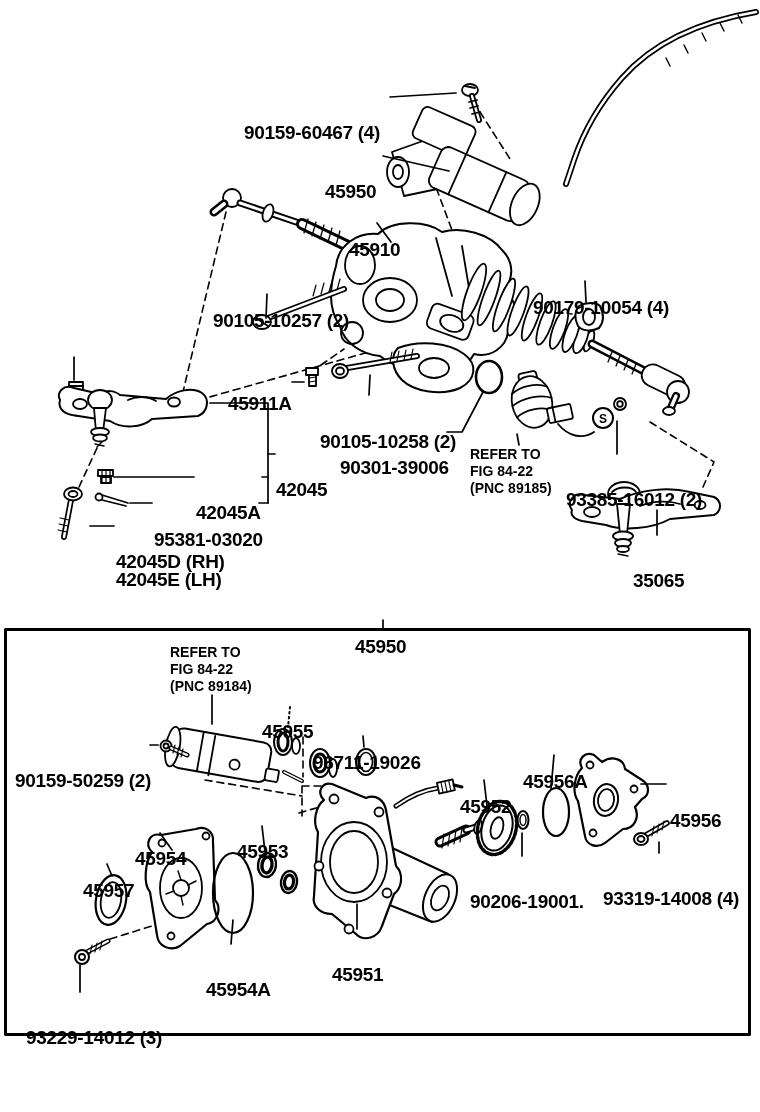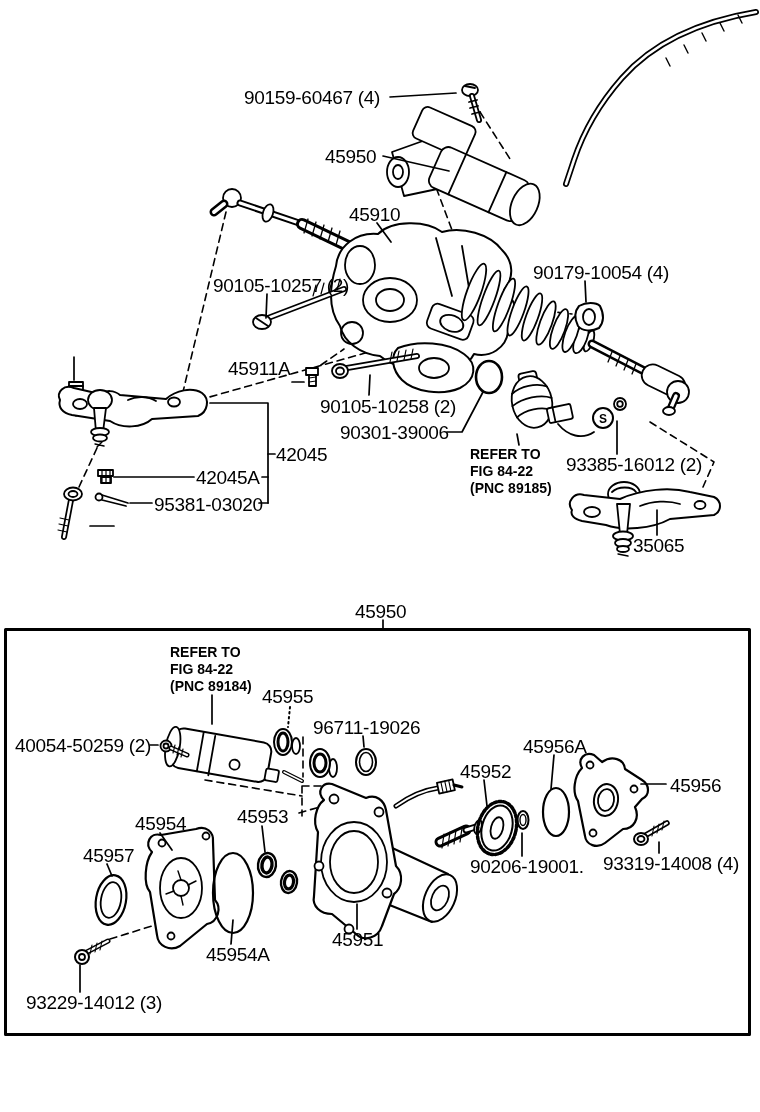--- a/index.html
+++ b/index.html
@@ -1,20 +1,20 @@
 <!DOCTYPE html>
 <html><head>
 <meta charset="utf-8">
 <style>
   html,body{margin:0;padding:0;background:#fff;}
   .stage{position:relative;width:760px;height:1112px;background:#fff;overflow:hidden;
          font-family:"Liberation Sans",sans-serif;color:#000;}
   .stage svg{position:absolute;left:0;top:0;}
-  .lbl{position:absolute;font-weight:normal;font-size:19px;line-height:18px;
-       letter-spacing:-0.3px;white-space:nowrap;}
+  .lbl{position:absolute;font-weight:bold;font-size:19px;line-height:18px;
+       letter-spacing:-0.3px;white-space:nowrap;margin-top:35px;}
   .note{position:absolute;font-weight:bold;font-size:14px;line-height:17px;
         letter-spacing:0;white-space:nowrap;}
   .code{position:absolute;font-weight:bold;font-size:17px;letter-spacing:0;}
 </style>
 </head>
 <body>
 
 <div class="stage">
 
   <svg width="760" height="1112" viewBox="0 0 760 1112">
@@ -405,31 +405,35 @@
   <div class="lbl" style="left:340px;top:424px">90301-39006</div>
   <div class="note" style="left:470px;top:446px">
     <div>REFER TO</div>
     <div>FIG 84-22</div>
     <div>(PNC 89185)</div>
   </div>
   <div class="lbl" style="left:566px;top:456px">93385-16012 (2)</div>
   <div class="lbl" style="left:276px;top:446px">42045</div>
   <div class="lbl" style="left:196px;top:469px">42045A</div>
   <div class="lbl" style="left:154px;top:496px">95381-03020</div>
+  <div class="lbl" style="left:116px;top:518px">
+    <div>42045D (RH)</div>
+    <div>42045E (LH)</div>
+  </div>
   <div class="lbl" style="left:633px;top:537px">35065</div>
 
   <div class="lbl" style="left:355px;top:603px">45950</div>
   <div class="note" style="left:170px;top:644px">
     <div>REFER TO</div>
     <div>FIG 84-22</div>
     <div>(PNC 89184)</div>
   </div>
   <div class="lbl" style="left:262px;top:688px">45955</div>
   <div class="lbl" style="left:313px;top:719px">96711-19026</div>
-  <div class="lbl" style="left:15px;top:737px">40054-50259 (2)</div>
+  <div class="lbl" style="left:15px;top:737px">90159-50259 (2)</div>
   <div class="lbl" style="left:523px;top:738px">45956A</div>
   <div class="lbl" style="left:460px;top:763px">45952</div>
   <div class="lbl" style="left:670px;top:777px">45956</div>
   <div class="lbl" style="left:135px;top:815px">45954</div>
   <div class="lbl" style="left:237px;top:808px">45953</div>
   <div class="lbl" style="left:83px;top:847px">45957</div>
   <div class="lbl" style="left:470px;top:858px">90206-19001.</div>
   <div class="lbl" style="left:603px;top:855px">93319-14008 (4)</div>
   <div class="lbl" style="left:332px;top:931px">45951</div>
   <div class="lbl" style="left:206px;top:946px">45954A</div>

